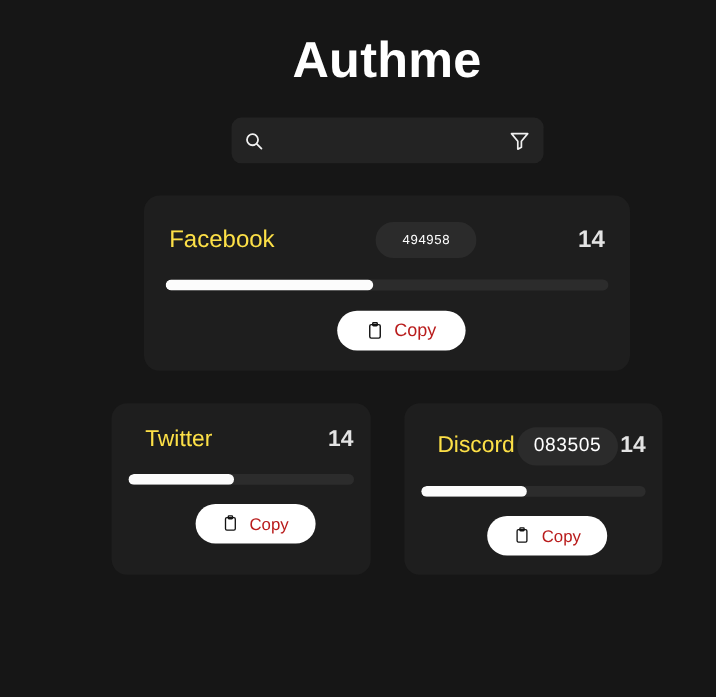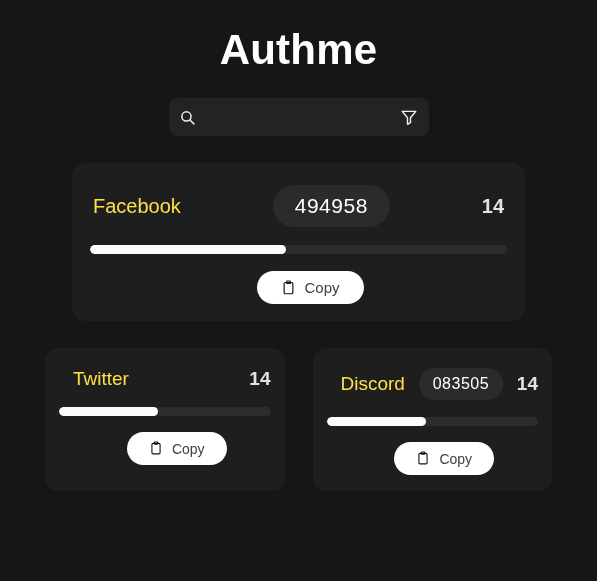--- a/index.html
+++ b/index.html
@@ -14,20 +14,21 @@
     background: #161616;
     font-family: "Liberation Sans", "DejaVu Sans", sans-serif;
     color: #e8e8e8;
     -webkit-font-smoothing: antialiased;
   }
 
   .app {
     width: 597px;
     height: 581px;
     position: relative;
+    padding-left: 48px;
   }
 
   
   .title {
     text-align: center;
     font-size: 42px;
     font-weight: bold;
     color: #ffffff;
     letter-spacing: 0.2px;
     padding-top: 26px;
@@ -119,21 +120,21 @@
     white-space: nowrap;
   }
 
   .card-wide .service-name { font-size: 20px; }
   .card-half .service-name { font-size: 19px; margin-left: 14px; }
 
   .code-pill {
     background: #2b2b2b;
     border-radius: 999px;
     color: #ffffff;
-    font-size: 21px;
+    font-size: 11px;
     letter-spacing: 0.5px;
     text-align: center;
     white-space: nowrap;
   }
 
   .card-wide .code-pill {
     padding: 9px 22px;
     margin: 0 auto;
   }
 
@@ -175,21 +176,21 @@
   
   .copy-wrap {
     display: flex;
     justify-content: center;
     margin-top: 17px;
   }
   .card-half .copy-wrap { margin-top: 16px; }
 
   .copy-btn {
     background: #ffffff;
-    color: #404040;
+    color: #b91c1c;
     border: none;
     border-radius: 999px;
     font-family: inherit;
     font-size: 15px;
     padding: 9px 24px;
     display: inline-flex;
     align-items: center;
     gap: 8px;
     cursor: pointer;
     line-height: 1;

